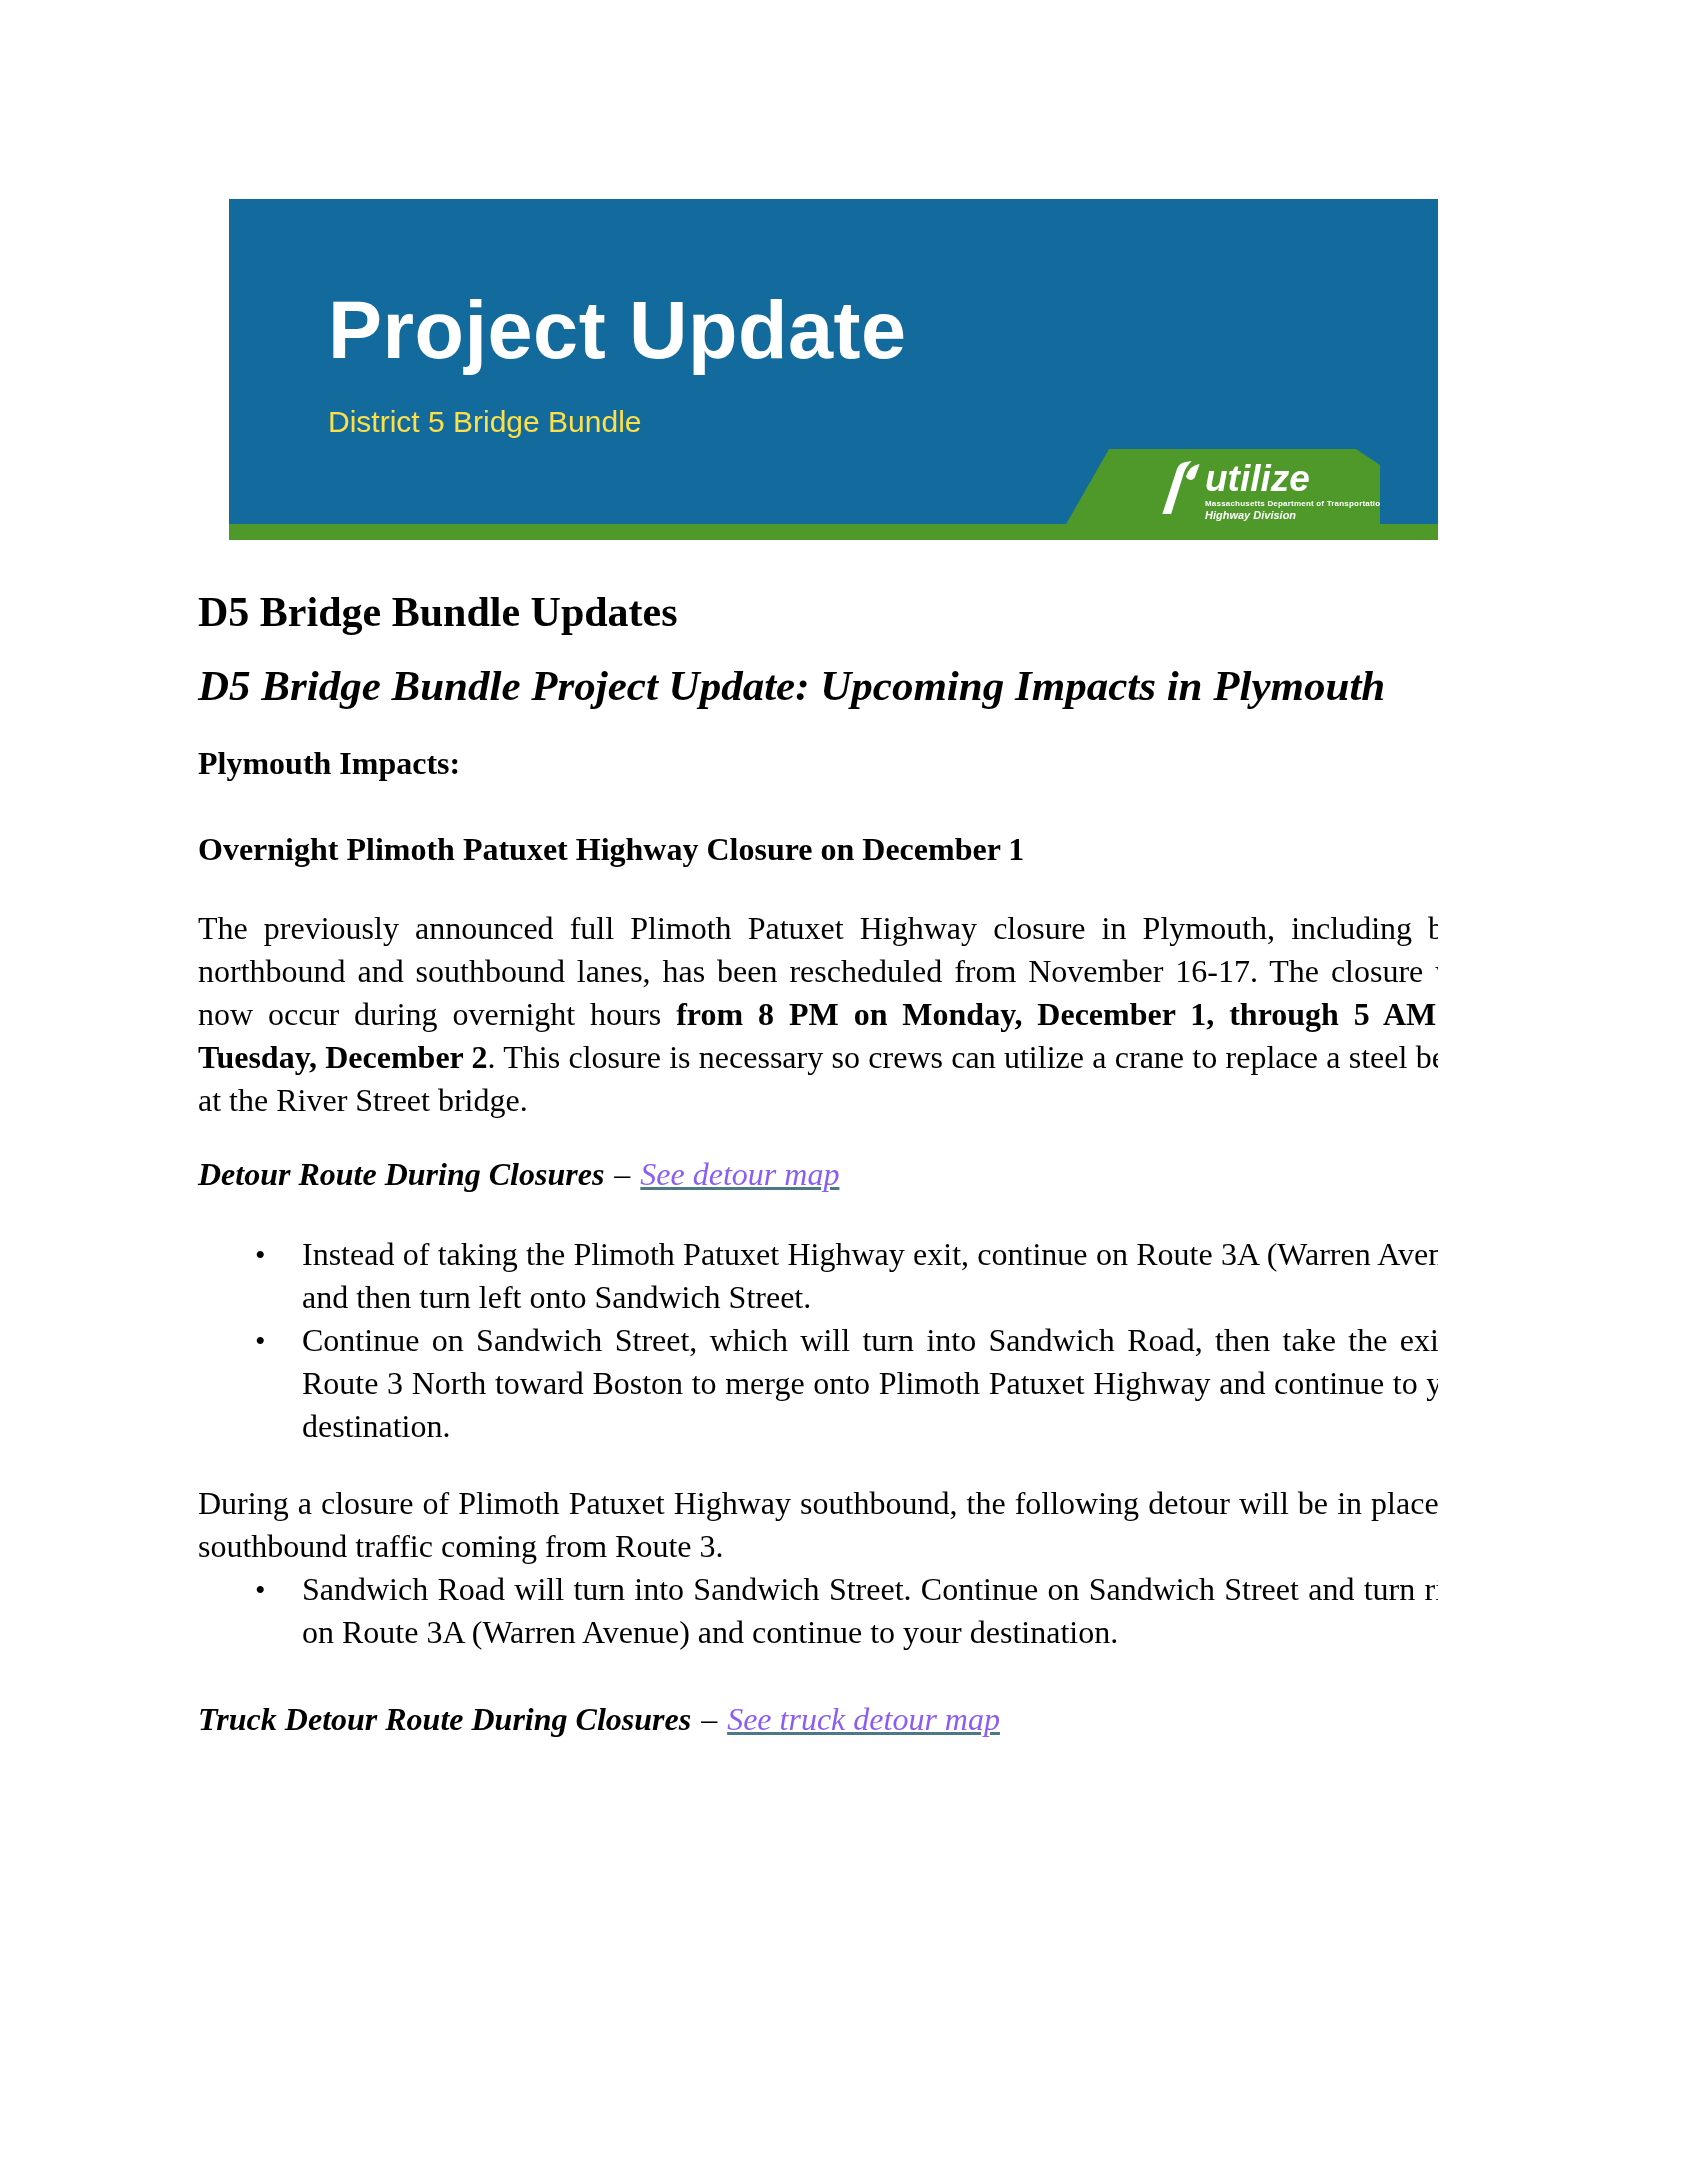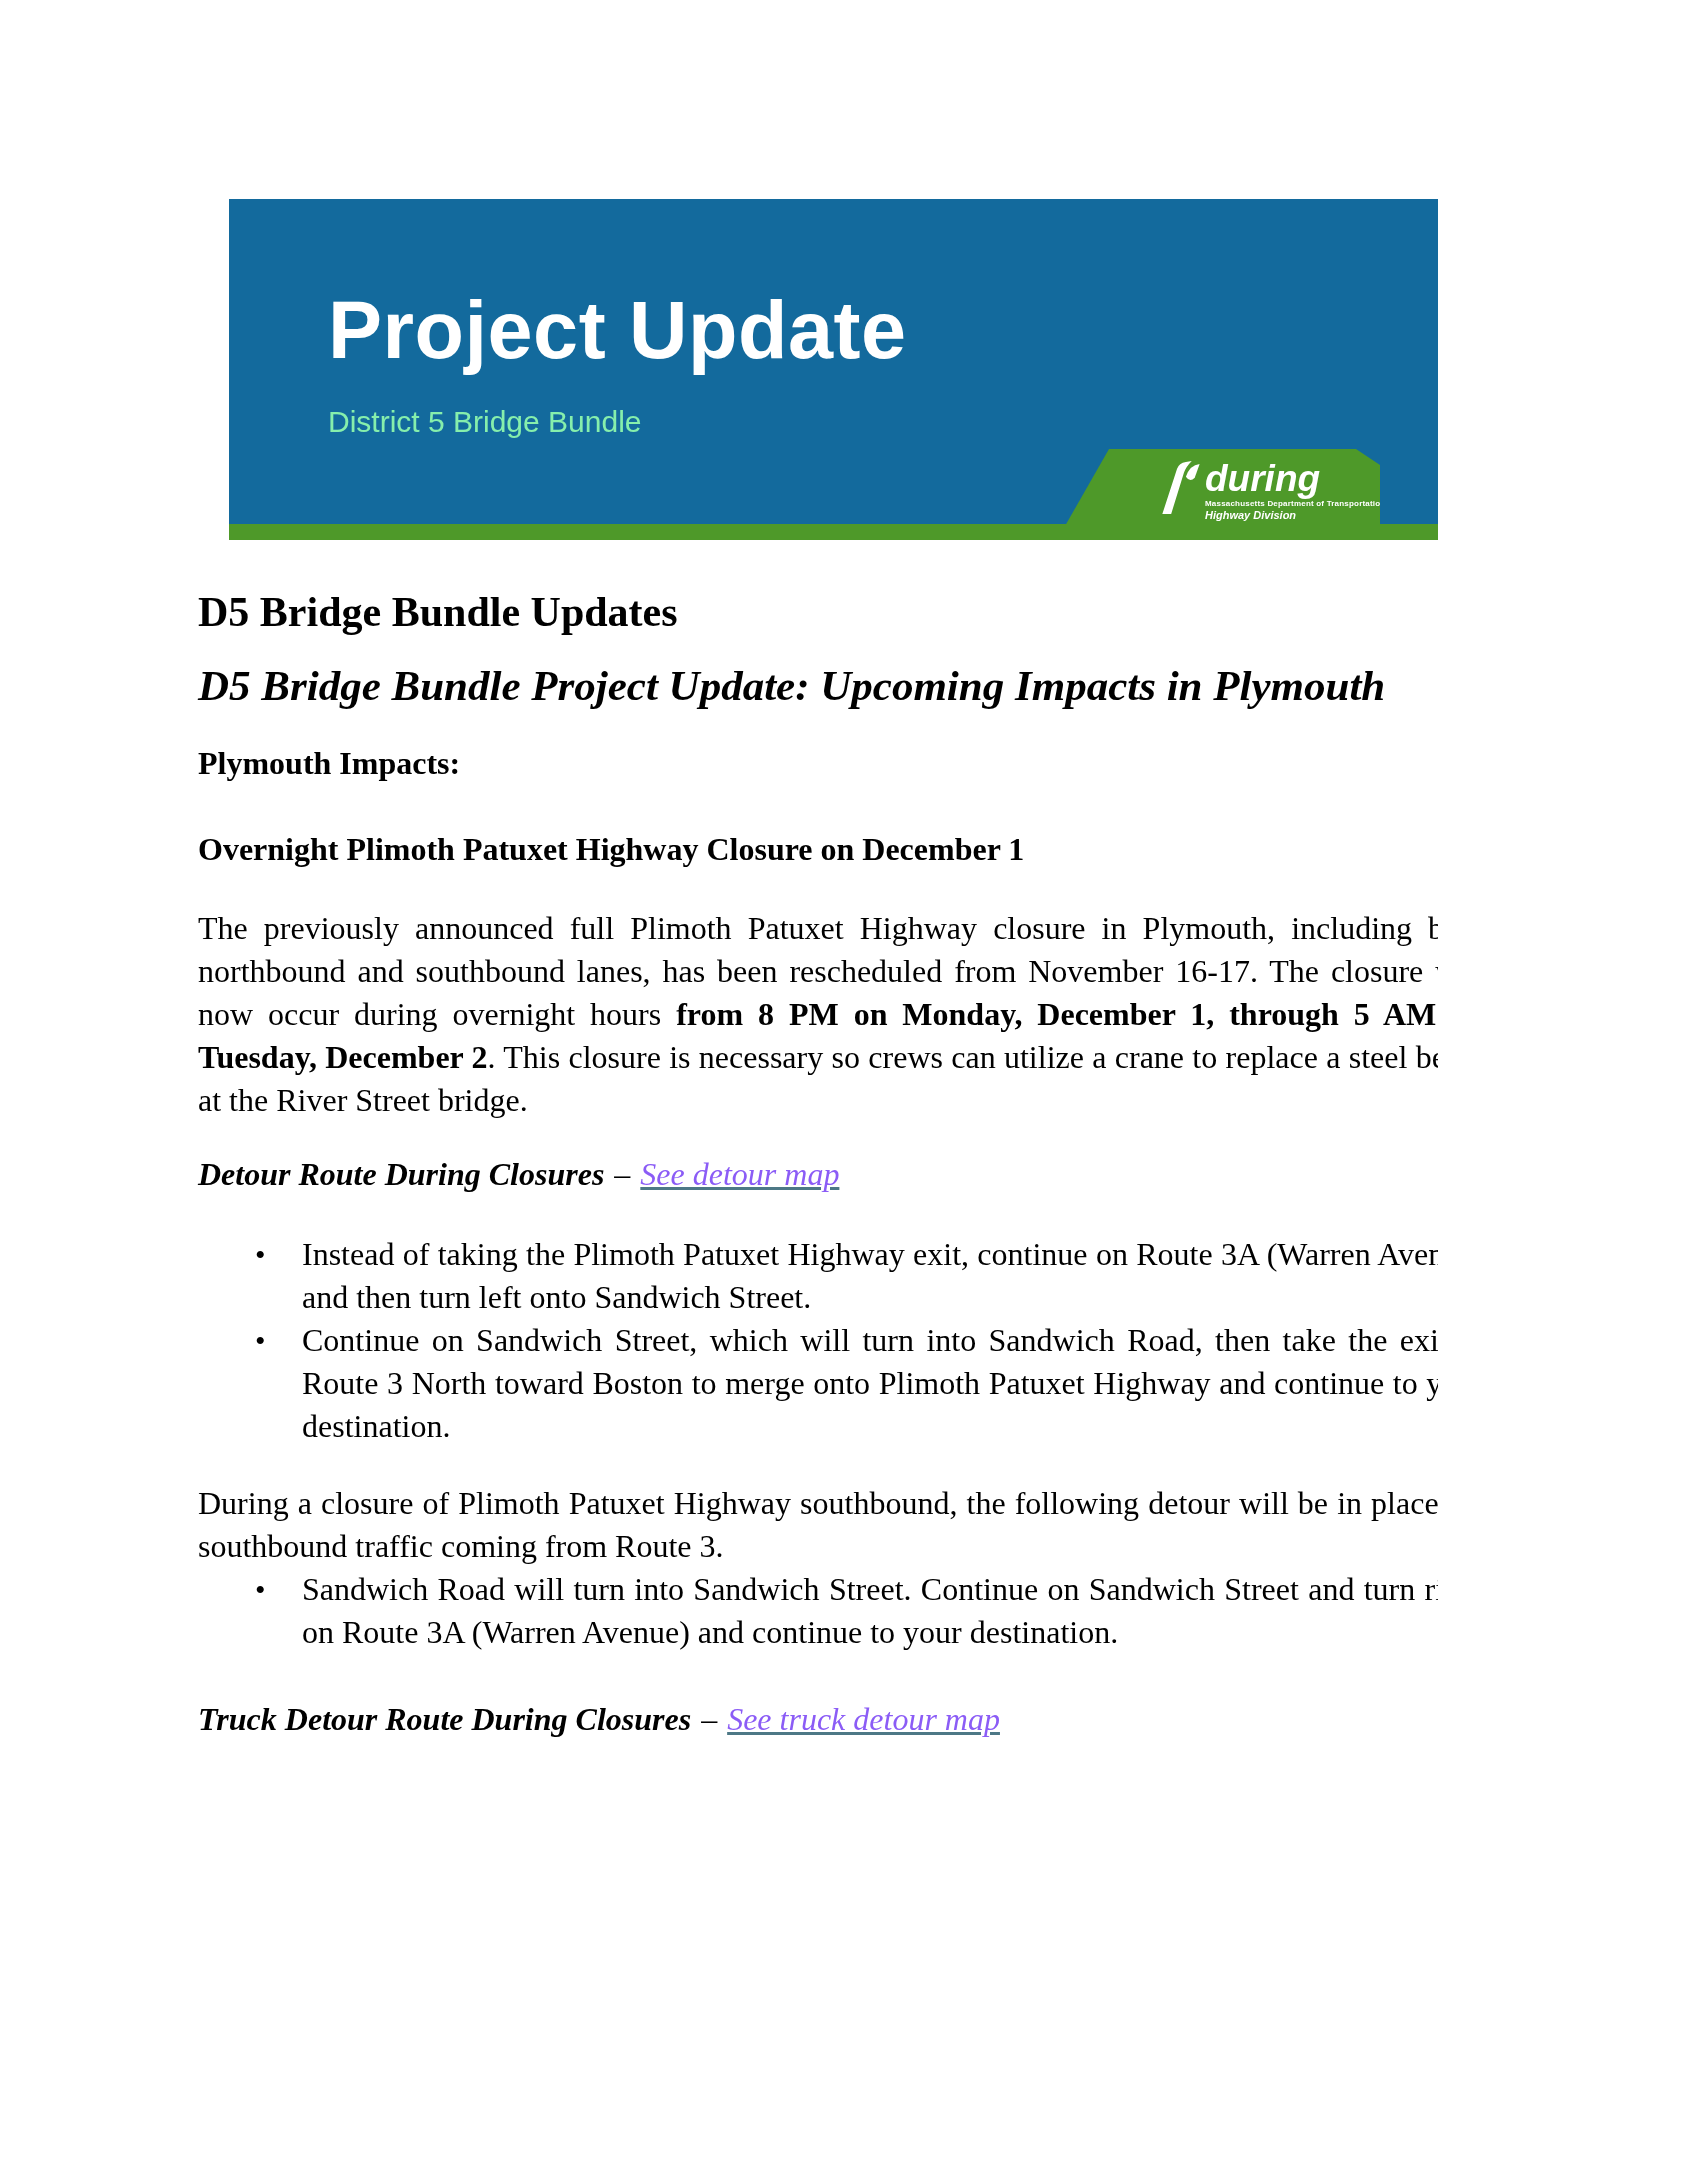--- a/index.html
+++ b/index.html
@@ -32,21 +32,21 @@
     font-weight: bold;
     font-size: 81px;
     line-height: 1.0;
     color: #ffffff;
     letter-spacing: 0.5px;
     white-space: nowrap;
   }
   .banner-subtitle {
     font-family: "Liberation Sans", sans-serif;
     font-size: 30px;
-    color: #86efac;
+    color: #fde047;
     margin-top: 34px;
     white-space: nowrap;
   }
   .green-strip {
     position: absolute;
     left: 0; right: 0; bottom: 0;
     height: 16px;
     background: #4e9929;
   }
   .green-badge {
@@ -178,21 +178,21 @@
     <div class="green-strip"></div>
     <div class="green-badge">
       <div class="logo-row">
         <span class="logo-mark">
           <svg viewBox="0 0 40 54" xmlns="http://www.w3.org/2000/svg">
             <path d="M2 54 L17 8 Q19 2 26 1 L32 0 Q26 6 24 12 L11 54 Z" fill="#ffffff"></path>
             <path d="M26 16 Q30 4 40 3 L35 17 Q30 22 26 16 Z" fill="#ffffff"></path>
           </svg>
         </span>
         <div class="logo-text">
-          <div class="logo-brand">during</div>
+          <div class="logo-brand">utilize</div>
           <div class="logo-line1">Massachusetts Department of Transportation</div>
           <div class="logo-line2">Highway Division</div>
         </div>
       </div>
     </div>
   </div>
 
   <div class="doc">
     <h1 class="doc-title">D5 Bridge Bundle Updates</h1>
 

